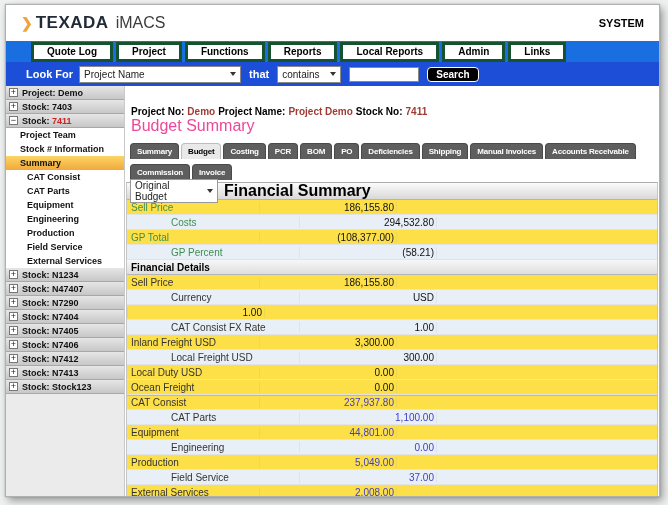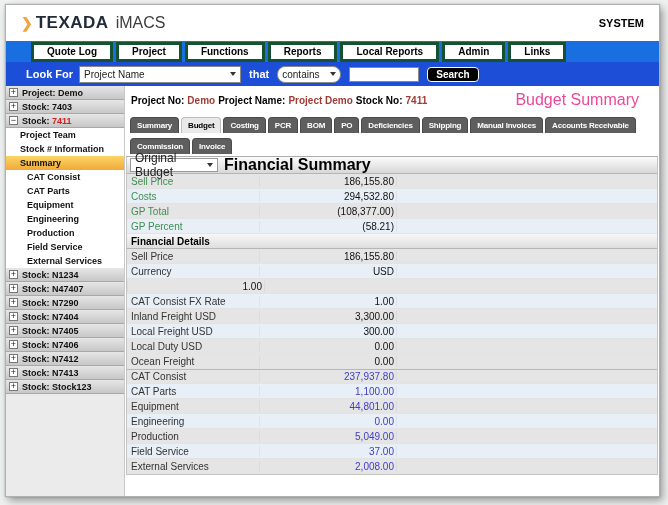--- a/index.html
+++ b/index.html
@@ -28,21 +28,21 @@
 
   
   .lookbar { height:24px; flex:none; background:#1d4ed8; display:flex; align-items:center;
              padding-left:20px; }
   .lf-label { color:#fff; font-size:11px; font-weight:bold; margin-right:6px; }
   .that-label { color:#fff; font-size:11px; font-weight:bold; margin:0 8px; }
   .fsel { background:#fff; border:1px solid #888; height:17px; display:inline-flex;
           align-items:center; justify-content:space-between; font-size:10px;
           color:#222; padding:0 4px; cursor:pointer; }
   .fsel.wide { width:162px; }
-  .fsel.small { width:64px;border-radius:8px; }
+  .fsel.small { width:64px; }
   .caret { width:0; height:0; border-left:3px solid transparent;
            border-right:3px solid transparent; border-top:4px solid #333; margin-left:5px; }
   .lk-input { width:70px; height:15px; border:1px solid #888; font-size:10px;
               margin-left:8px; padding:0 2px; }
   .search-btn { background:#000; color:#fff; border:1px solid #fff; border-radius:4px;
                 font-size:10px; font-weight:bold; padding:1px 8px; margin-left:8px;
                 cursor:pointer; font-family:"Liberation Sans",sans-serif; }
 
   
   .content { flex:1; display:flex; overflow:hidden; }
@@ -56,47 +56,47 @@
                 color:#222; margin-right:4px; }
   .red-text { color:#cc2222; }
   .tree-child { height:14px; display:flex; align-items:center; padding-left:14px;
                 background:#fff; cursor:pointer; white-space:nowrap; }
   .tree-child.lvl2 { padding-left:21px; }
   .tree-child.selected { background:linear-gradient(#fbd express166,#f1a93a); }
   .tree-child.selected { background:linear-gradient(#fcd566,#f1a93a); }
 
   
   .main { flex:1; display:flex; flex-direction:column; background:#fff; overflow:hidden; }
-  .info-line { display:flex; justify-content:space-between; align-items:center;
-               padding:5px 8px 0 6px; font-size:10px; font-weight:bold; }
+  .info-line { display:flex; justify-content:space-between; align-items:flex-start;
+               padding:20px 8px 0 6px; font-size:10px; font-weight:bold;flex-direction:column; }
   .info-left span { margin-right:3px; }
   .val-red { color:#9e3b33; }
   .page-title { font-size:16px; font-weight:normal; color:#ec4899; padding-right:12px; }
 
   .tabs { padding:5px 0 0 5px; white-space:nowrap; }
   .tabs.row2 { padding-top:2px; }
   .tab { display:inline-block; background:#5e5e5e; color:#fff; font-size:8px;
          font-weight:bold; letter-spacing:-0.2px; padding:3px 6px;
          border:1px solid #4a4a4a; border-bottom:none; border-radius:4px 4px 0 0;
          margin-right:2px; cursor:pointer; }
   .tab.active { background:#e9e9e9; color:#000; border-color:#bdbdbd; }
 
   
   .budget-table { margin:2px 1px 0 1px; border:1px solid #c5c5c5; border-top-color:#adadad;
                   font-size:10px; }
   .tbl-header { height:17px; background:linear-gradient(#fbfbfb,#d8d8d8);
                 display:flex; align-items:center; padding:0 3px; border-bottom:1px solid #b5b5b5; }
-  .tbl-header .fsel { height:14px; width:88px; font-size:12px; border-color:#999; }
+  .tbl-header .fsel { height:24px; width:88px; font-size:10px; border-color:#999; }
   .tbl-title { font-weight:bold; font-size:16px; margin-left:6px; color:#000; }
   .details-header { height:15px; background:linear-gradient(#f7f7f7,#dedede);
                     display:flex; align-items:center; padding-left:4px; font-weight:bold;
                     font-size:10px; border-bottom:1px solid #b5b5b5; color:#000; }
   .row { height:15px; display:flex; align-items:center; border-bottom:1px solid #e3e3e3;
-         background:#e5e5e5; }
-  .row.alt { background:#e9eff7; }
+         background:#fde047; }
+  .row.alt { background:#e9eff7;padding-left:40px; }
   .row.sep { border-top:1px solid #b8b8b8; }
   .cell-label { width:132px; flex:none; padding-left:4px; color:#333; white-space:nowrap;
                 overflow:hidden; }
   .cell-label.green { color:#3e8e50; }
   .cell-value { width:138px; flex:none; text-align:right; color:#111; padding-right:2px;
                 border-left:1px solid rgba(120,140,170,0.10);
                 border-right:1px solid rgba(120,140,170,0.10); }
   .cell-value.link { color:#3d3dcb; cursor:pointer; }
   .cell-rest { flex:1; }
 </style>

